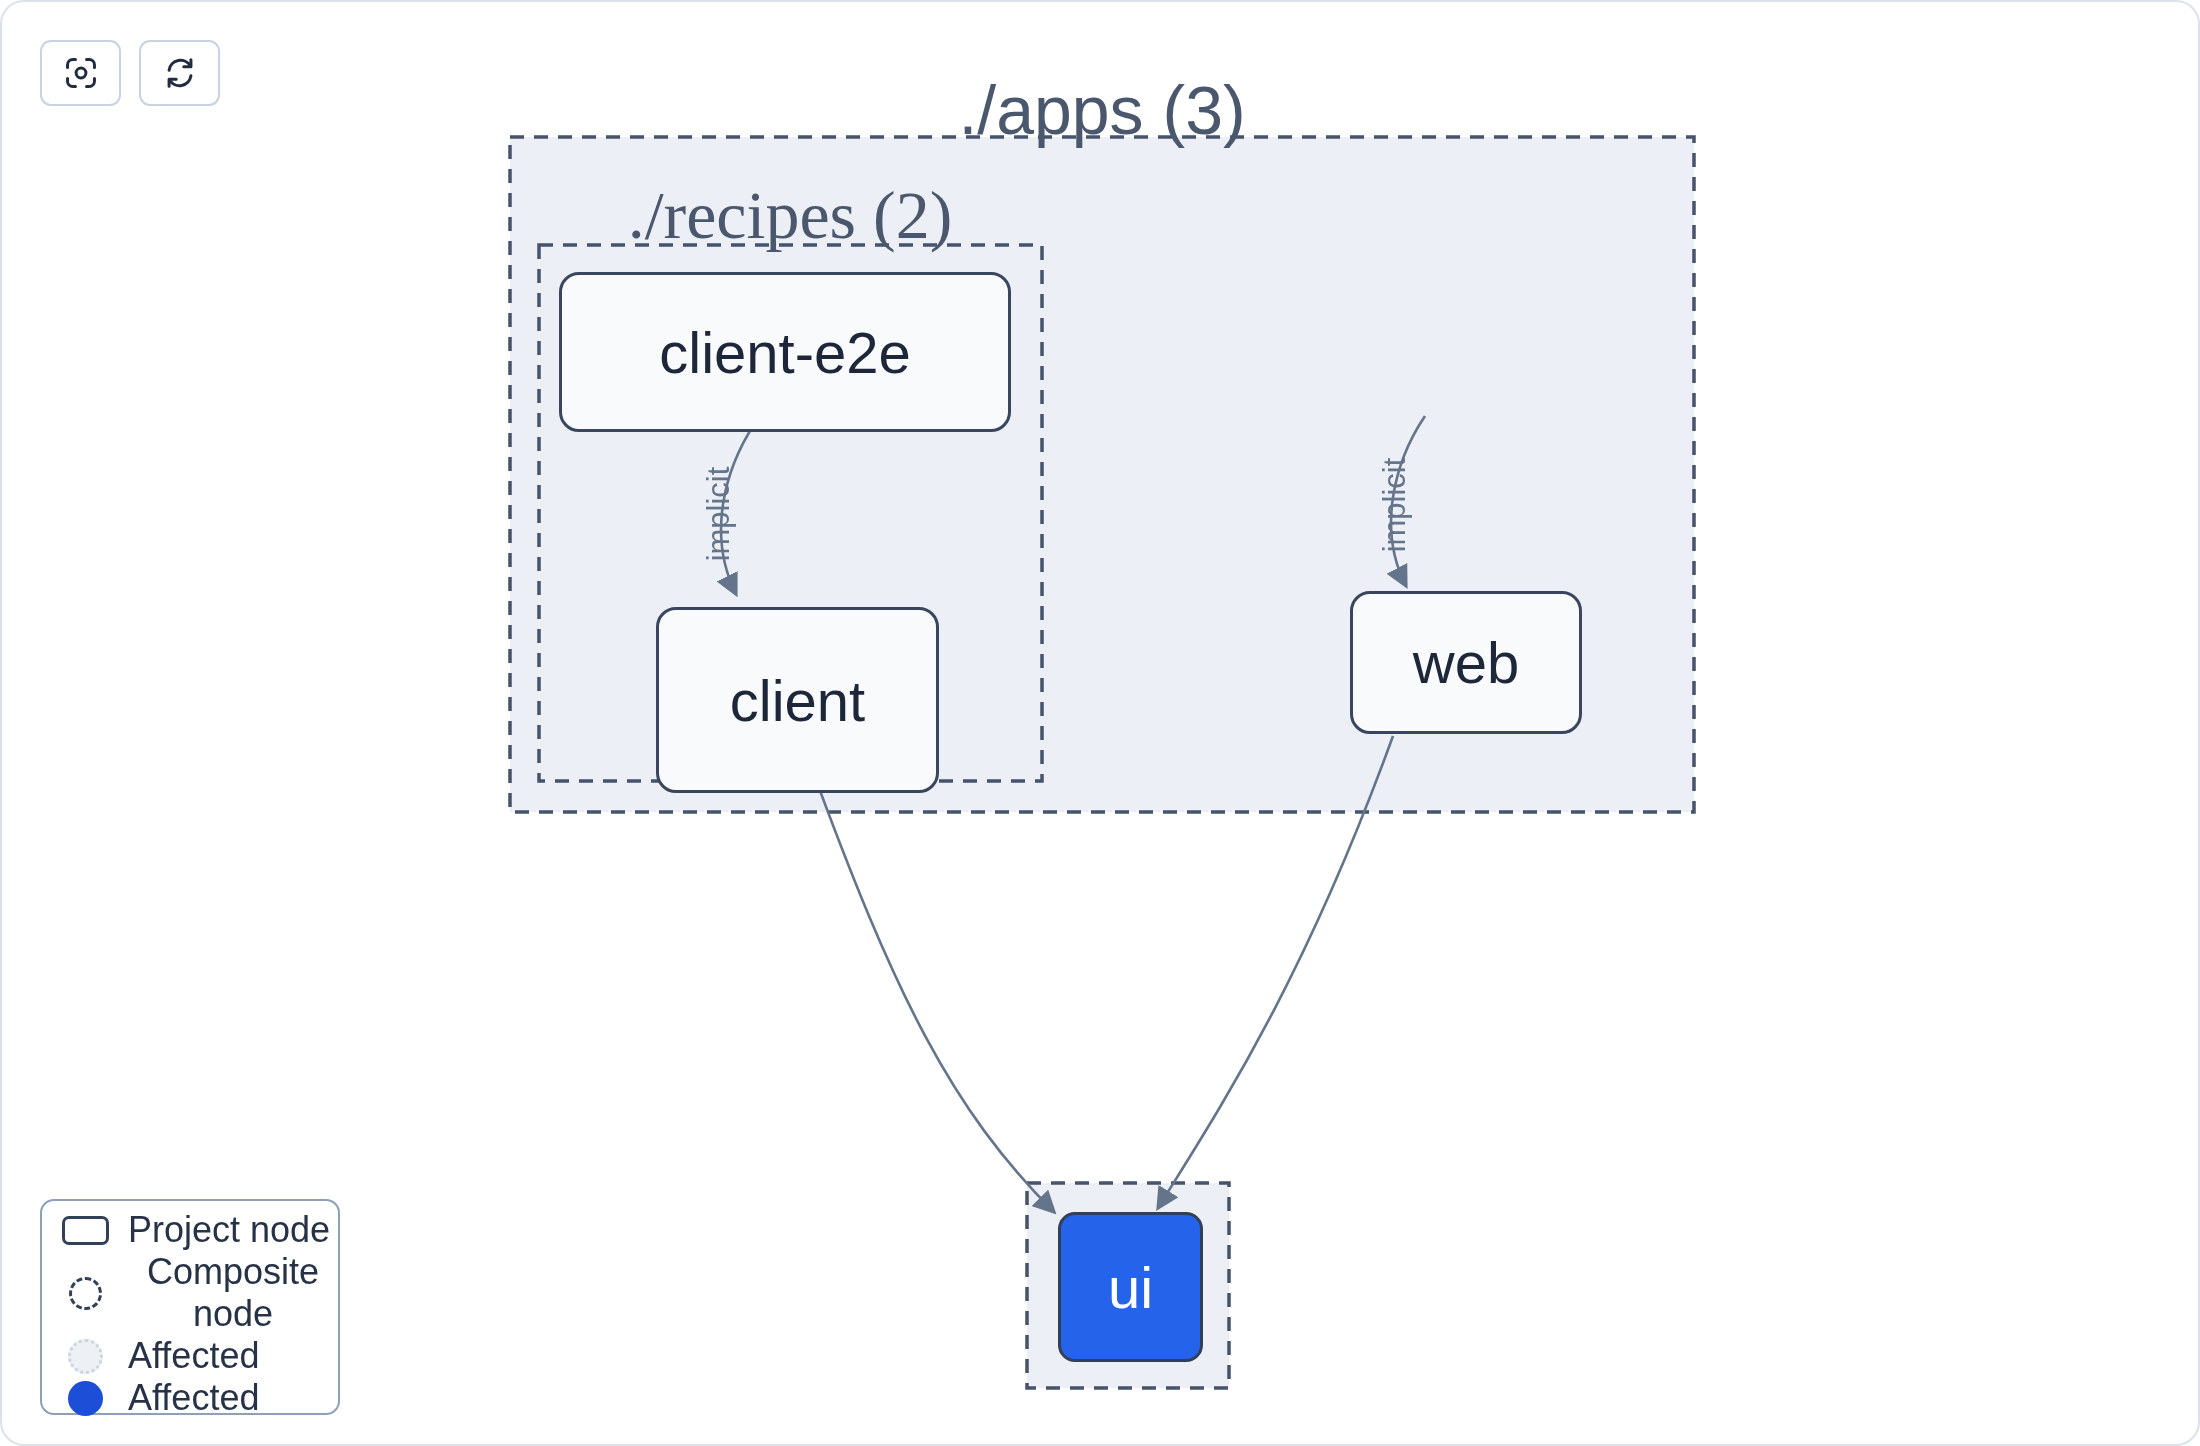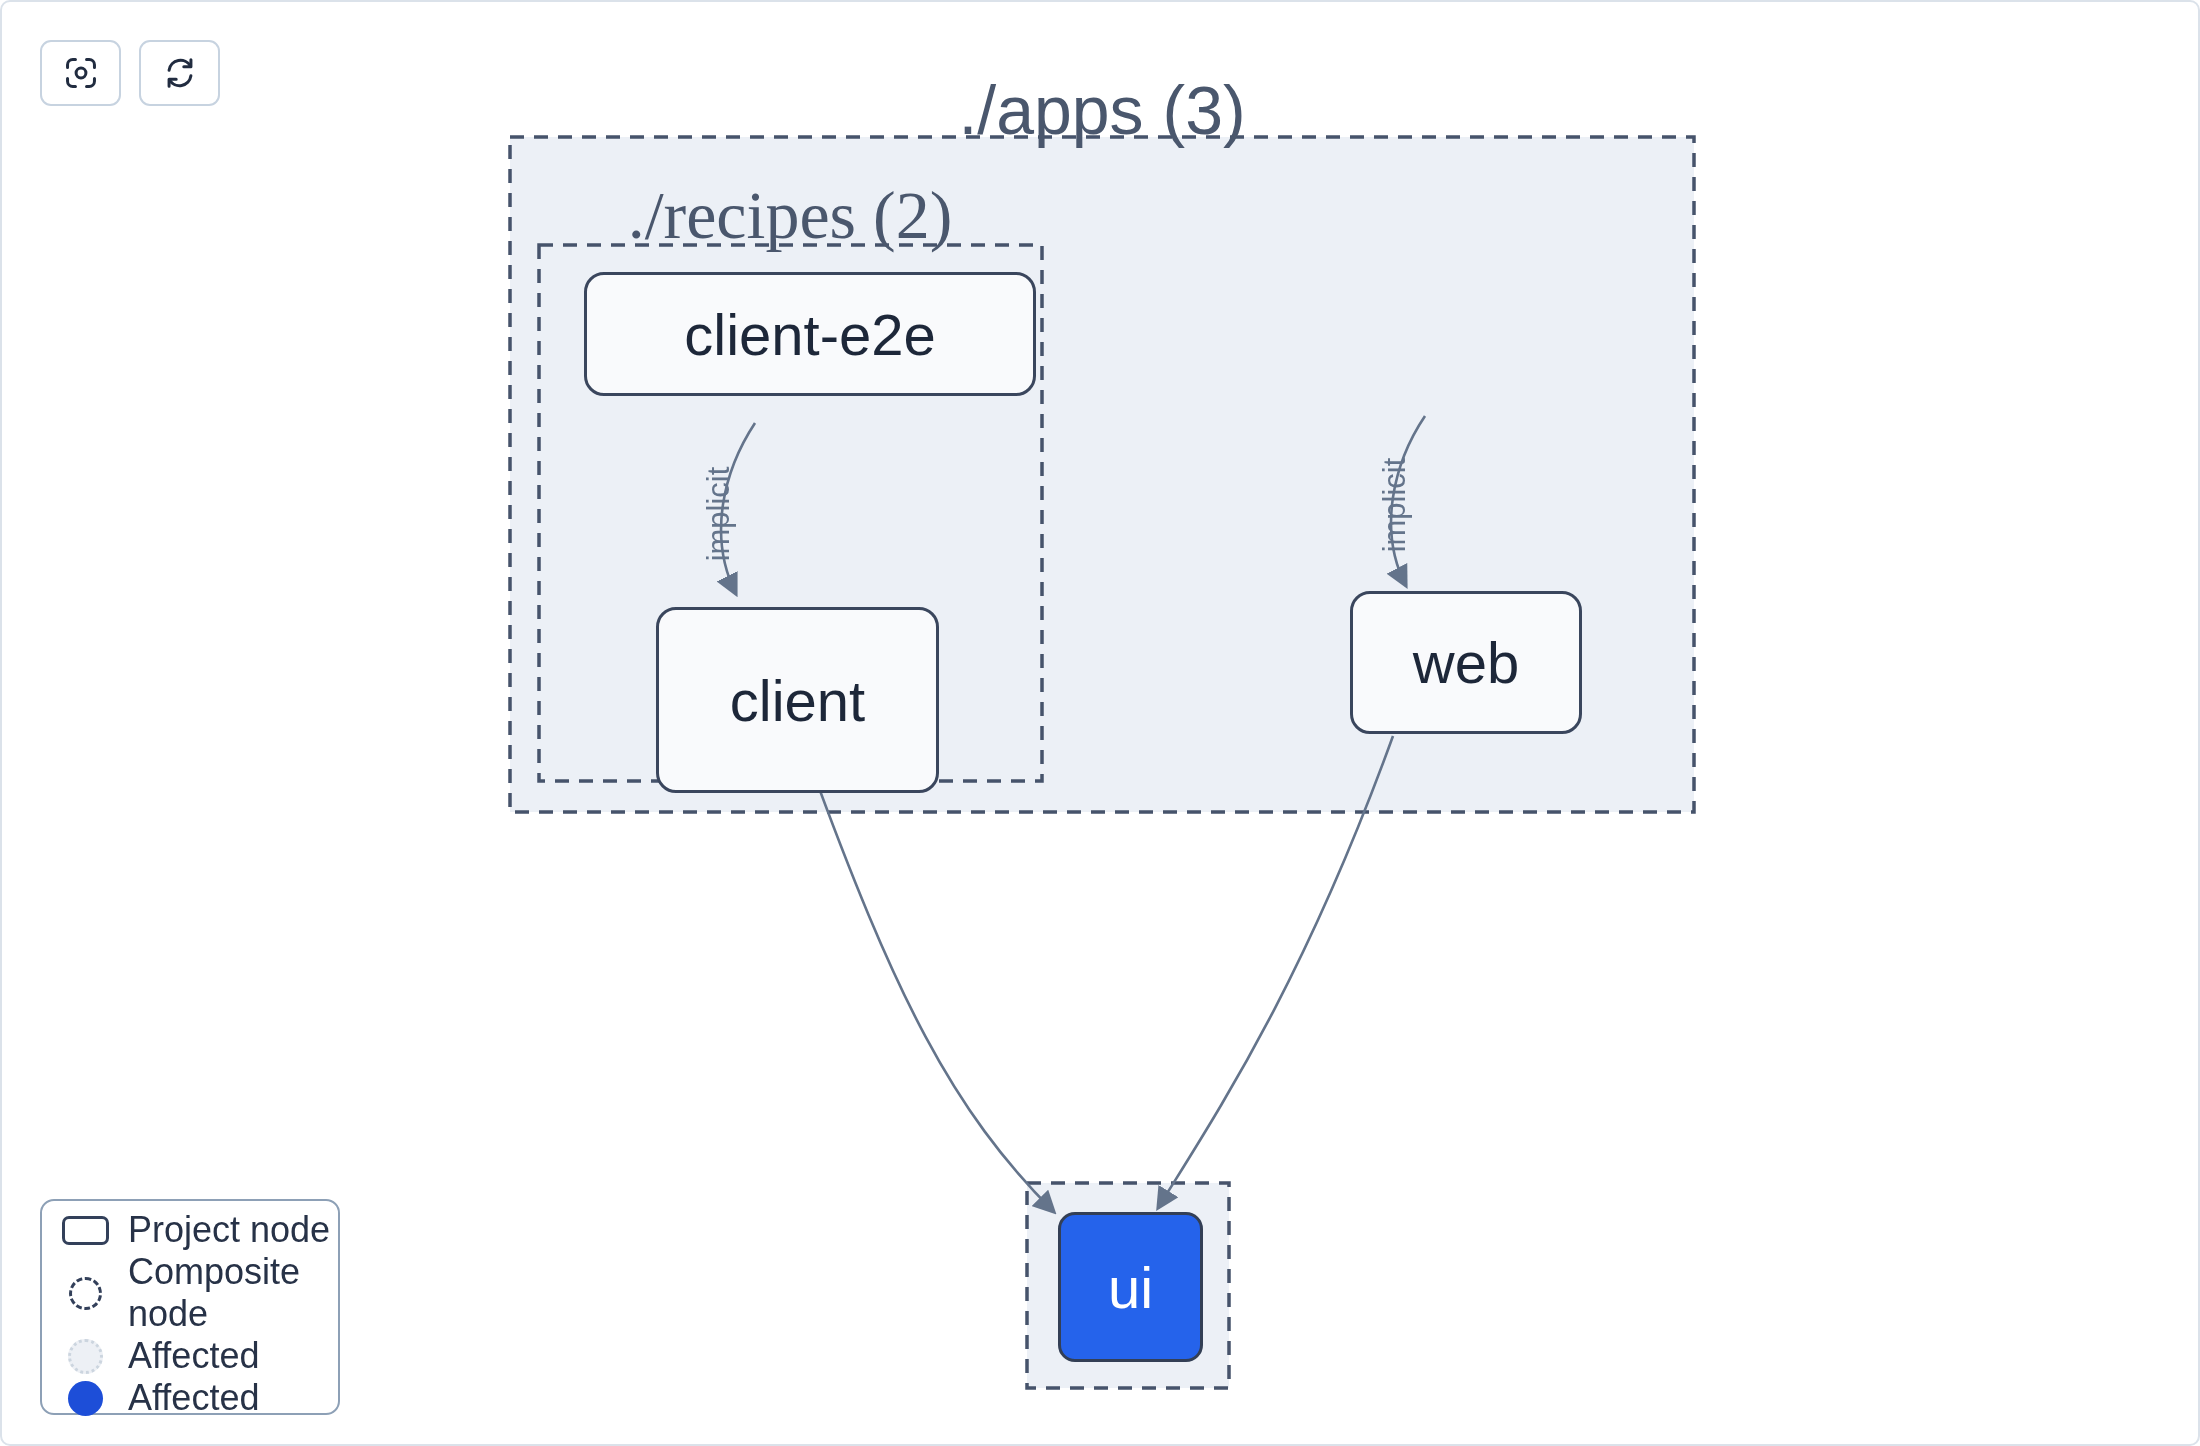--- a/index.html
+++ b/index.html
@@ -5,22 +5,23 @@
   html, body { margin: 0; padding: 0; background: #ffffff; }
   * { box-sizing: border-box; }
   body { font-family: "Liberation Sans", sans-serif; }
 
   .stage {
     position: relative;
     width: 2200px;
     height: 1446px;
     background: #ffffff;
     border: 2px solid #dbe2ea;
-    border-radius: 10px;
+    border-radius: 24px;
     overflow: hidden;
+    text-align: center;
   }
 
   
   .toolbar { position: absolute; left: 38px; top: 38px; display: flex; gap: 18px; z-index: 30; }
   .tool-btn {
     width: 81px; height: 66px;
     background: #ffffff;
     border: 2px solid #c7d3e0;
     border-radius: 11px;
     display: flex; align-items: center; justify-content: center;
@@ -108,21 +109,21 @@
 
     <path d="M 753 421 C 722 468 705 534 734 592" stroke="#64748b" stroke-width="2.6" fill="none" marker-end="url(#arrow)"></path>
     <path d="M 1423 414 C 1392 460 1375 528 1404 584" stroke="#64748b" stroke-width="2.6" fill="none" marker-end="url(#arrow)"></path>
     <path d="M 806 756 C 893 995 950 1108 1052 1210" stroke="#64748b" stroke-width="2.6" fill="none" marker-end="url(#arrow)"></path>
     <path d="M 1391 734 C 1300 985 1212 1115 1156 1206" stroke="#64748b" stroke-width="2.6" fill="none" marker-end="url(#arrow)"></path>
   </svg>
 
   <div class="composite-title" style="left:1100px; top:74px;">./apps (3)</div>
   <div class="composite-title" style="left:788px; top:179px;font-family:Liberation Serif, serif;">./recipes (2)</div>
 
-  <div class="pnode" style="left:582px; top:270px; width:452px; height:124px;">client-e2e</div>
+  <div class="pnode" style="left:557px; top:270px; width:452px; height:160px;">client-e2e</div>
   <div class="pnode" style="left:654px; top:605px; width:283px; height:186px;">client</div>
   <div class="pnode touched" style="left:1056px; top:1210px; width:145px; height:150px;">ui</div>
   <div class="pnode" style="left:1348px; top:589px; width:232px; height:143px;">web</div>
 
   <div class="edge-label" style="left:717px; top:512px;">implicit</div>
   <div class="edge-label" style="left:1393px; top:503px;">implicit</div>
 
   <div class="toolbar">
     <button class="tool-btn">
       <svg viewBox="0 0 24 24">

